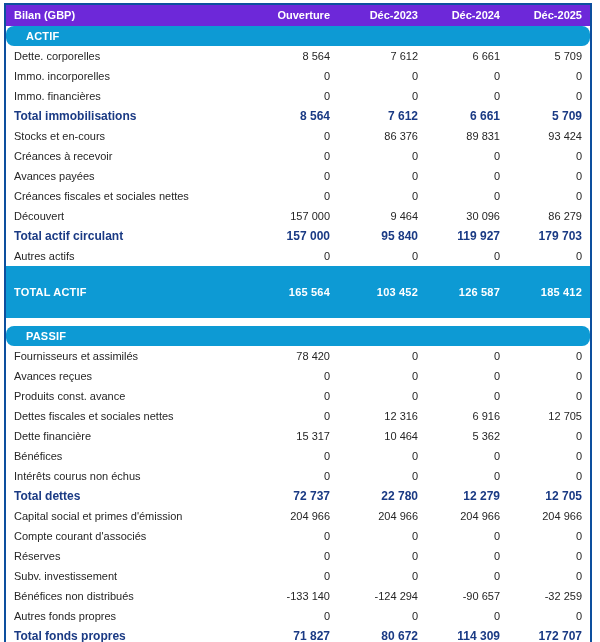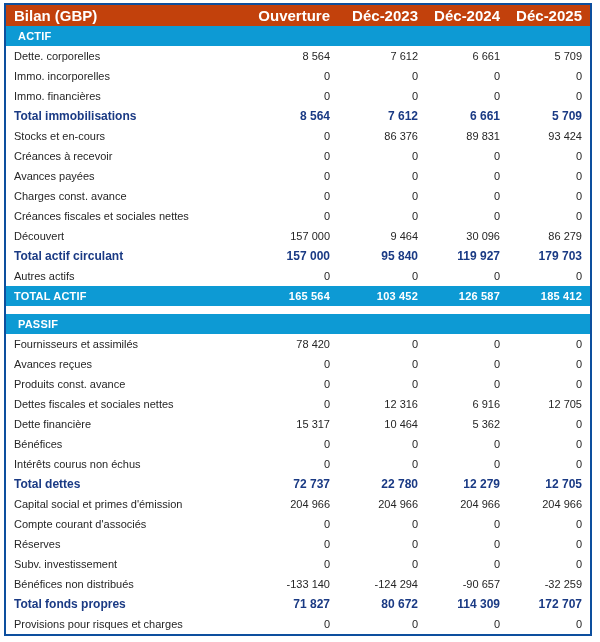--- a/index.html
+++ b/index.html
@@ -34,51 +34,52 @@
     font-size: 11px;
   }
 
   col.c-label { width: 244px; }
   col.c-num1  { width: 88px; }
   col.c-num2  { width: 88px; }
   col.c-num3  { width: 82px; }
   col.c-num4  { width: 82px; }
 
   tr.header-row td {
-    background: #c2410c;
+    background: #6d28d9;
     color: #ffffff;
     font-weight: bold;
     height: 21px;
     line-height: 21px;
     padding: 0 8px;
-    font-size: 15px;
+    font-size: 11px;
     white-space: nowrap;
     overflow: hidden;
   }
   tr.header-row td.num { text-align: right; }
   tr.header-row td.lbl { text-align: left; }
 
   tr.section-row td {
     background: #0d9ad4;
     color: #ffffff;
     font-weight: bold;
     height: 20px;
     line-height: 20px;
-    padding: 0 12px;
+    padding: 0 20px;
     font-size: 11px;
     letter-spacing: 0.2px;
+    border-radius: 8px;
   }
 
   tr.total-row td {
     background: #0d9ad4;
     color: #ffffff;
     font-weight: bold;
     height: 20px;
     line-height: 20px;
-    padding: 0 8px;
+    padding: 16px 8px;
     font-size: 11px;
     letter-spacing: 0.2px;
   }
   tr.total-row td.num { text-align: right; }
 
   tr.data-row td {
     background: #ffffff;
     color: #262626;
     height: 20px;
     line-height: 20px;
@@ -178,27 +179,20 @@
           <td class="num">0</td>
         </tr>
         <tr class="data-row">
           <td class="lbl">Avances payées</td>
           <td class="num">0</td>
           <td class="num">0</td>
           <td class="num">0</td>
           <td class="num">0</td>
         </tr>
         <tr class="data-row">
-          <td class="lbl">Charges const. avance</td>
-          <td class="num">0</td>
-          <td class="num">0</td>
-          <td class="num">0</td>
-          <td class="num">0</td>
-        </tr>
-        <tr class="data-row">
           <td class="lbl">Créances fiscales et sociales nettes</td>
           <td class="num">0</td>
           <td class="num">0</td>
           <td class="num">0</td>
           <td class="num">0</td>
         </tr>
         <tr class="data-row">
           <td class="lbl">Découvert</td>
           <td class="num">157 000</td>
           <td class="num">9 464</td>
@@ -316,20 +310,27 @@
           <td class="num">0</td>
           <td class="num">0</td>
         </tr>
         <tr class="data-row">
           <td class="lbl">Bénéfices non distribués</td>
           <td class="num">-133 140</td>
           <td class="num">-124 294</td>
           <td class="num">-90 657</td>
           <td class="num">-32 259</td>
         </tr>
+        <tr class="data-row">
+          <td class="lbl">Autres fonds propres</td>
+          <td class="num">0</td>
+          <td class="num">0</td>
+          <td class="num">0</td>
+          <td class="num">0</td>
+        </tr>
         <tr class="subtotal-row">
           <td class="lbl">Total fonds propres</td>
           <td class="num">71 827</td>
           <td class="num">80 672</td>
           <td class="num">114 309</td>
           <td class="num">172 707</td>
         </tr>
         <tr class="data-row">
           <td class="lbl">Provisions pour risques et charges</td>
           <td class="num">0</td>

